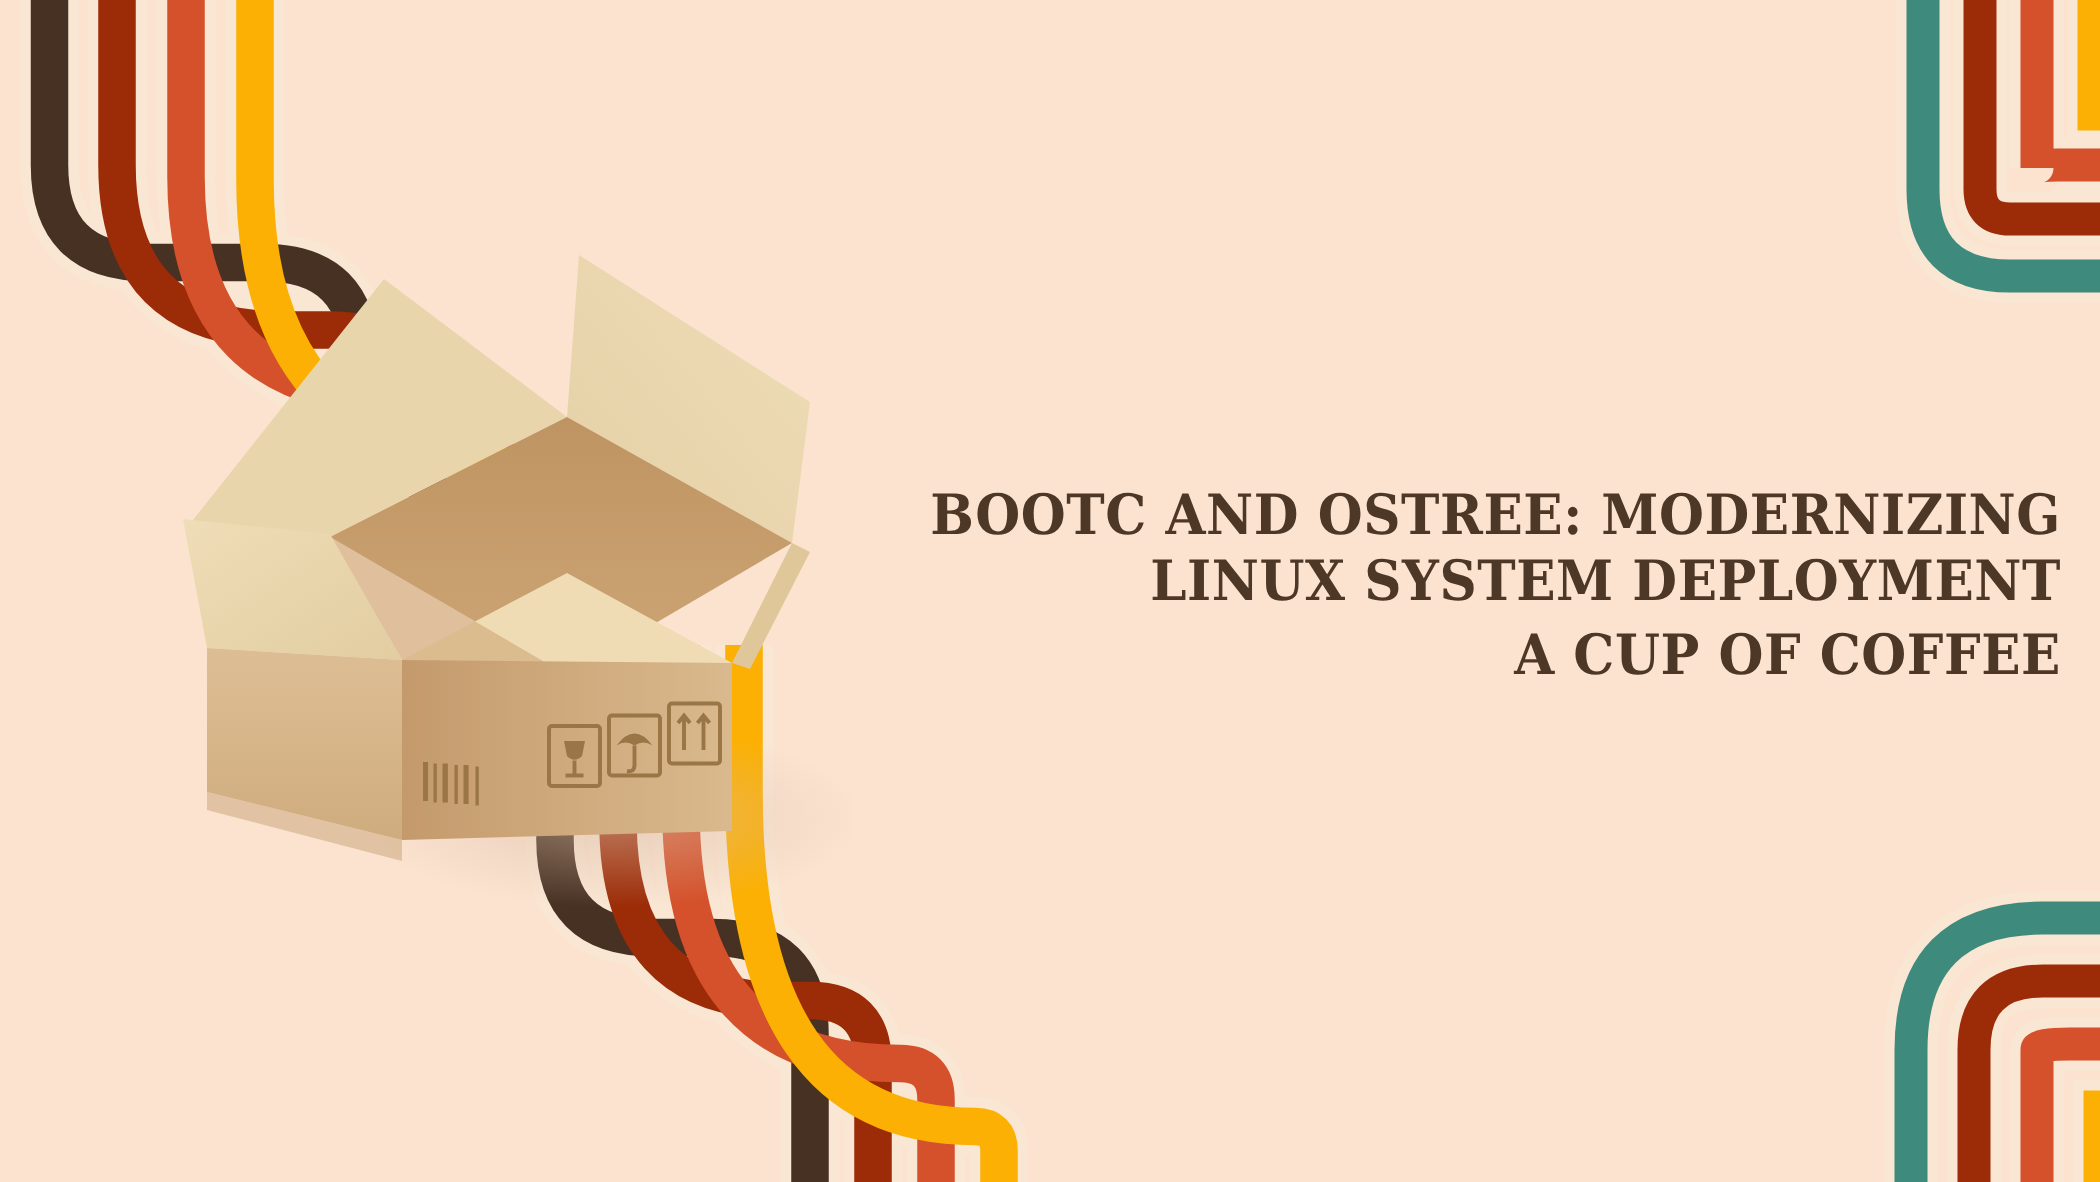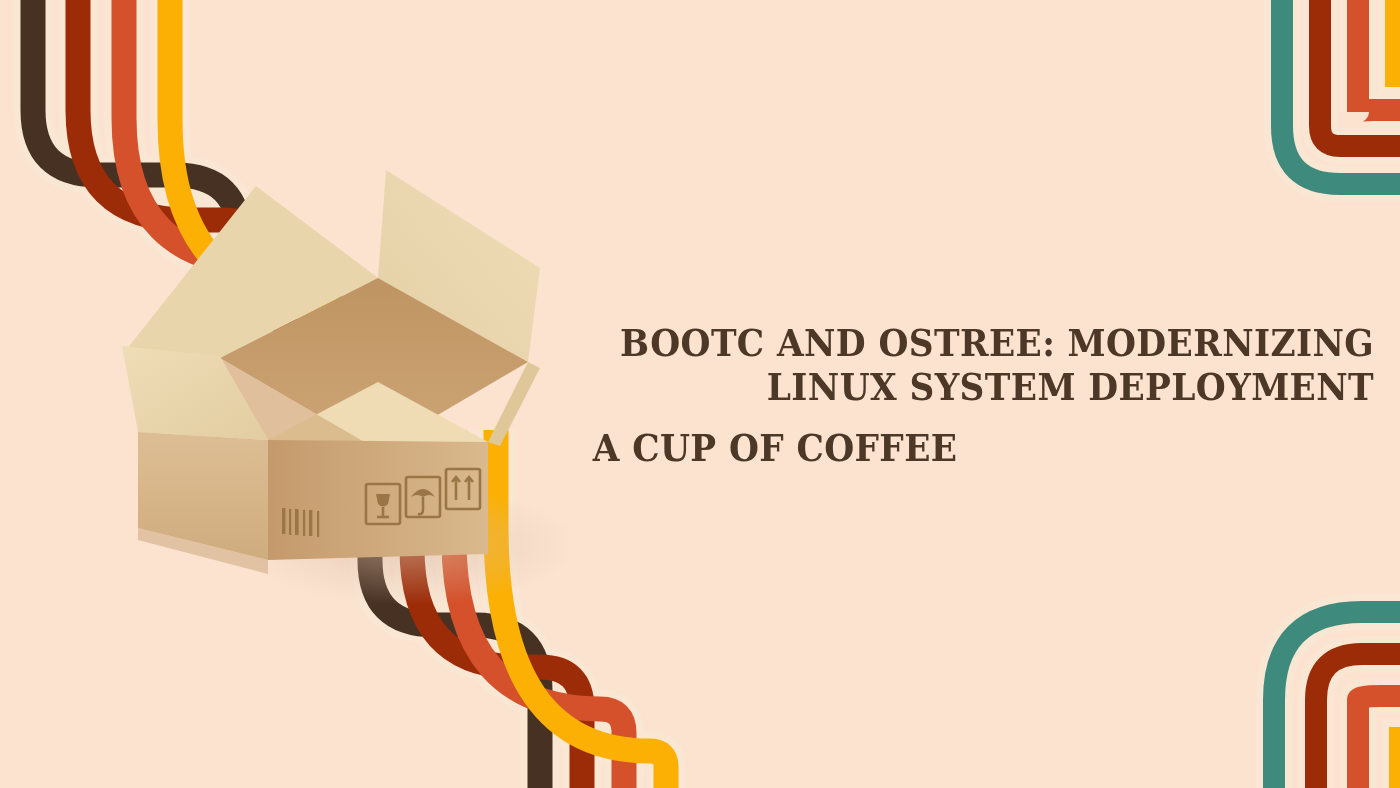--- a/index.html
+++ b/index.html
@@ -53,23 +53,23 @@
     letter-spacing: 0.4px;
     color: #4d3827;
     text-transform: uppercase;
     transform: scaleX(0.93);
     transform-origin: right center;
     white-space: nowrap;
   }
   #subtitle-block {
     position: absolute;
     right: 26px;
-    top: 427px;
+    top: 415px;
     width: 840px;
-    text-align: left;
+    text-align: right;
   }
   .subtitle-line {
     display: block;
     font-family: "DejaVu Serif", "Liberation Serif", serif;
     font-weight: 700;
     font-size: 37px;
     line-height: 1.18;
     letter-spacing: 0.4px;
     color: #4d3827;
     text-transform: uppercase;

